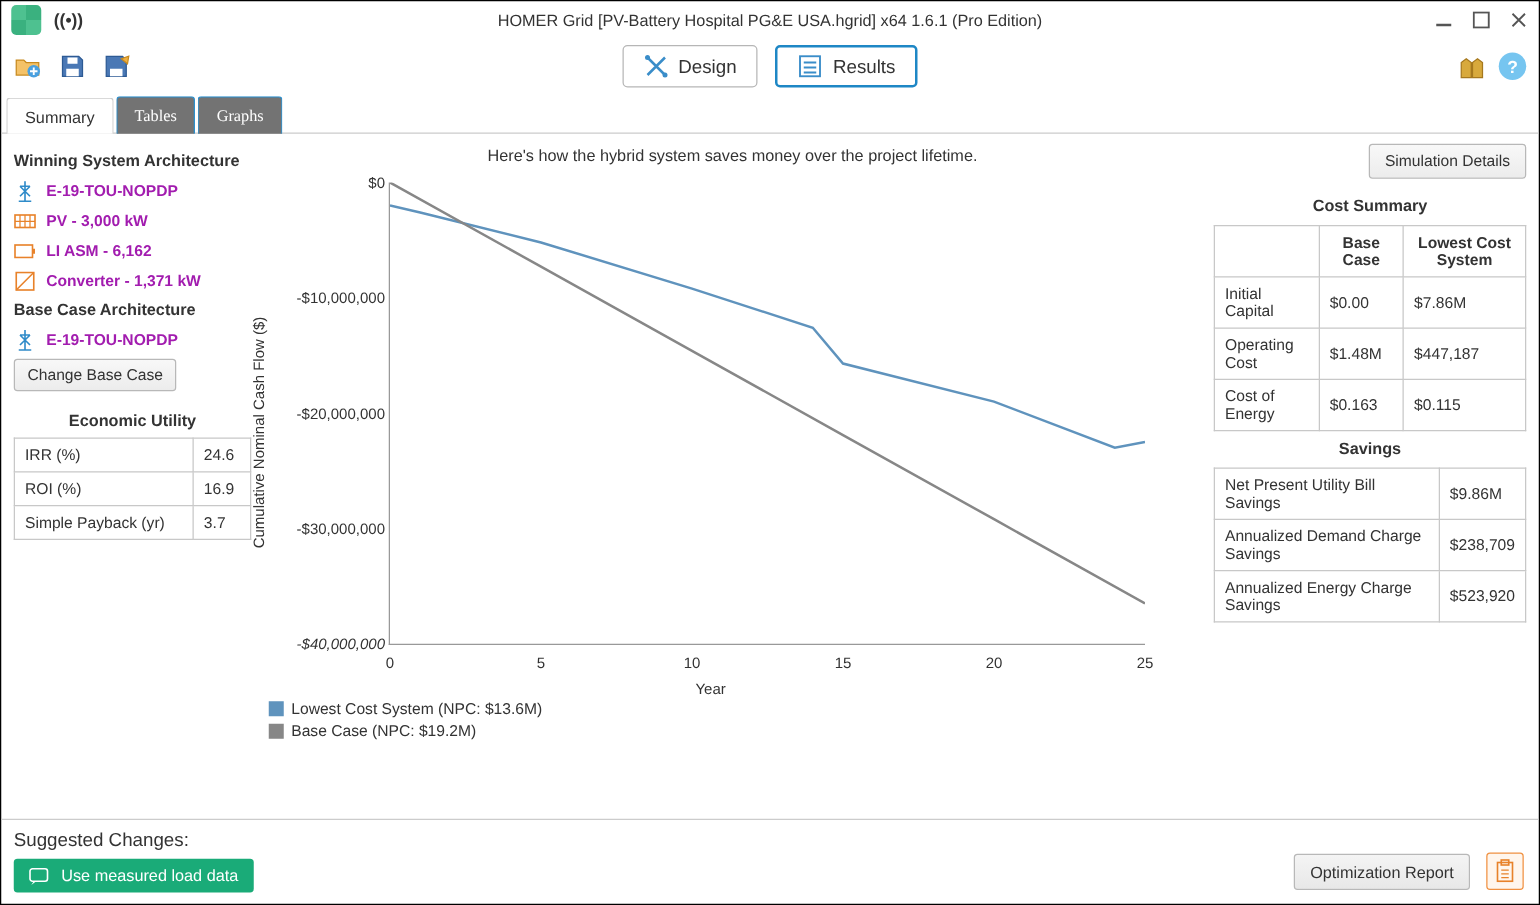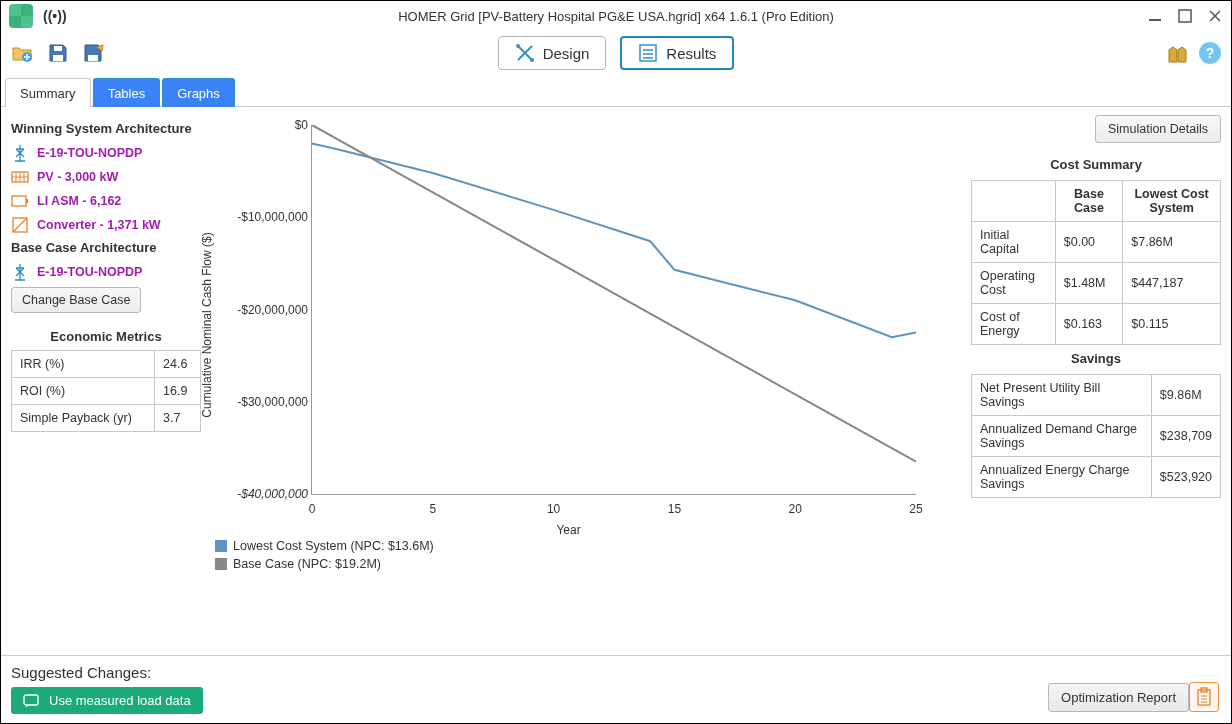--- a/index.html
+++ b/index.html
@@ -69,23 +69,24 @@
     border: 1px solid #ccc;
     border-bottom: none;
     border-radius: 3px 3px 0 0;
     margin-right: 2px;
     background: #fff;
     font-size: 13px;
     position: relative;
     bottom: -1px;
   }
   .tab.active-blue {
-    background: #3b82f6;
+    background: #737373;
     color: #fff;
     border-color: #2d8fcc;
+    font-family: Liberation Serif, serif;
   }
   
   .content {
     display: flex;
     height: 548px;
     padding: 8px 10px 0 10px;
     gap: 10px;
   }
   .left-col { width: 190px; flex-shrink:0; }
   .left-col h4 { margin: 6px 0 8px; font-size: 13px; font-weight: bold; }
@@ -164,21 +165,21 @@
   .chip {
     background: #1aab78;
     color: #fff;
     padding: 6px 12px;
     border-radius: 3px;
     display: inline-flex;
     align-items: center;
     gap: 8px;
     font-size: 13px;
   }
-  .footer-right { position:absolute; right:12px; bottom:10px; display:flex; gap:0; align-items:center; }
+  .footer-right { position:absolute; right:12px; bottom:10px; display:flex; gap:13px; align-items:center; }
   .opt-btn {
     padding: 6px 12px;
     border: 1px solid #b8b8b8;
     border-radius: 3px;
     background: linear-gradient(#f4f4f4,#e8e8e8);
     font-size: 13px;
   }
   .clip-ic {
     width: 30px; height: 30px;
     border: 1px solid #f09040;
@@ -315,40 +316,41 @@
     <div class="arch-item">
       <span class="ic">
         <svg width="16" height="18">
             <path d="M8 1 v16 M3 17 h10 M4 5 l8 8 M12 5 l-8 8 M4 5 h8" stroke="#2f8bc9" stroke-width="1.3" fill="none"></path>
           </svg>
       </span>
       <span>E-19-TOU-NOPDP</span>
     </div>
     <div class="btn" style="margin-top:0">Change Base Case</div>
 
-    <div class="econ-head">Economic Metrics</div>
+    <div class="econ-head">Economic Utility</div>
     <table class="simple">
       <tbody id="econ-body">
           <tr>
             <td>IRR (%)</td>
             <td>24.6</td>
           </tr>
           <tr>
             <td>ROI (%)</td>
             <td>16.9</td>
           </tr>
           <tr>
             <td>Simple Payback (yr)</td>
             <td>3.7</td>
           </tr>
         </tbody>
     </table>
   </div>
 
   <div class="middle-col">
+    <div class="chart-caption">Here's how the hybrid system saves money over the project lifetime.</div>
     <div class="chart-box">
       <div class="ylabel">Cumulative Nominal Cash Flow ($)</div>
       <div class="plot" id="plot">
         <svg class="lines" id="lines-svg" preserveAspectRatio="none" viewBox="0 0 604 369">
             <path d="M0 18.45 L24.16 23.985 L120.80000000000001 47.97 L241.60000000000002 84.87 L338.24 116.235 L362.4 144.8325 L483.20000000000005 175.275 L579.84 212.17499999999998 L604 207.5625 " stroke="#5f93bd" stroke-width="2" fill="none"></path>
             <path d="M0 0 L120.80000000000001 67.3425 L241.60000000000002 134.685 L362.4 202.0275 L483.20000000000005 269.37 L604 336.7125 " stroke="#878787" stroke-width="2" fill="none"></path>
           </svg>
       <div class="ytick" style="top: 0px;">$0</div>
           <div class="ytick" style="top: 92.25px;">-$10,000,000</div>
           <div class="ytick" style="top: 184.5px;">-$20,000,000</div>

